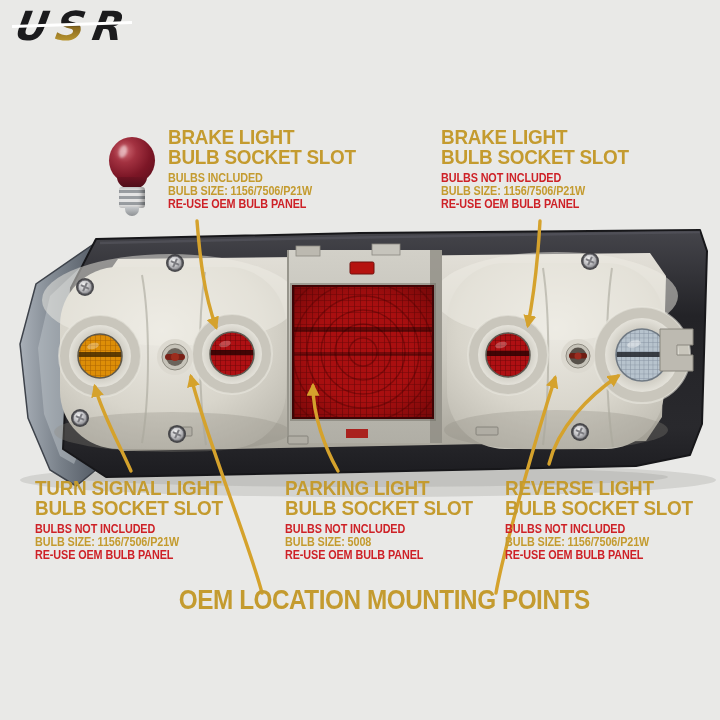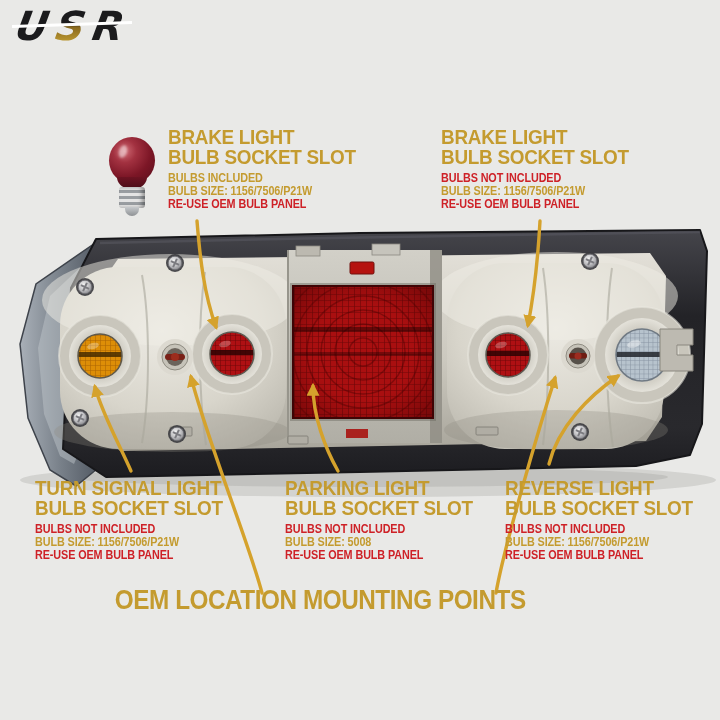--- a/index.html
+++ b/index.html
@@ -7,21 +7,21 @@
     position:relative;width:720px;height:720px;overflow:hidden;
     background:radial-gradient(ellipse at 50% 38%, #fdfdfc 0%, #f7f7f5 55%, #ececе9 85%, #e9e9e6 100%);
     font-family:"Liberation Sans", sans-serif;
   }
   .scene{position:absolute;left:0;top:0;z-index:1;}
   .logo{position:absolute;left:12px;top:4px;z-index:3;}
   .callout{position:absolute;z-index:2;font-weight:700;transform:scaleX(0.9);transform-origin:left top;white-space:nowrap;}
   .callout .hline{font-size:21px;line-height:20px;letter-spacing:-0.3px;}
   .callout .dline{font-size:12px;line-height:13px;letter-spacing:-0.1px;}
   .callout .dline.first{margin-top:5px;}
-  .footer-wrap{position:absolute;left:0;top:585px;width:612px;text-align:center;z-index:2;padding-left:28px;box-sizing:border-box;}
+  .footer-wrap{position:absolute;left:0;top:585px;width:612px;text-align:right;z-index:2;padding-left:28px;box-sizing:border-box;}
   .footer-text{display:inline-block;transform:scaleX(0.9);font-weight:700;font-size:27px;letter-spacing:-0.5px;white-space:nowrap;}
   
   .bulb{position:absolute;left:106px;top:137px;width:52px;height:82px;z-index:2;}
   .bulb-glass{position:absolute;left:3px;top:0;width:46px;height:47px;border-radius:50%;
     background:radial-gradient(circle at 34% 30%, #cf6a74 0%, #a23140 26%, #7c1626 58%, #560d1a 100%);}
   .bulb-spec{position:absolute;left:13px;top:8px;width:8px;height:13px;background:rgba(255,255,255,0.5);border-radius:50%;transform:rotate(18deg);filter:blur(1px);}
   .bulb-shoulder{position:absolute;left:11px;top:40px;width:30px;height:11px;background:linear-gradient(#6d1322,#4c0c18);border-radius:0 0 13px 13px;}
   .bulb-base{position:absolute;left:13px;top:50px;width:26px;height:21px;border-radius:3px;
     background:repeating-linear-gradient(180deg,#e4e4e4 0 3px,#999da1 3px 6px);box-shadow:inset -3px 0 4px rgba(0,0,0,0.35);}
   .bulb-tip{position:absolute;left:19px;top:70px;width:14px;height:9px;background:linear-gradient(#c6c9cc,#8e9194);border-radius:0 0 7px 7px;}

